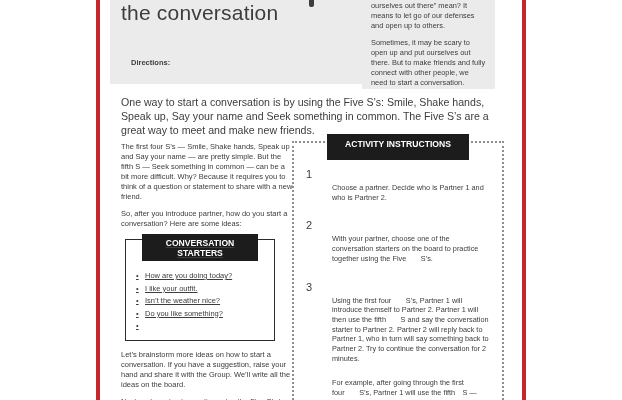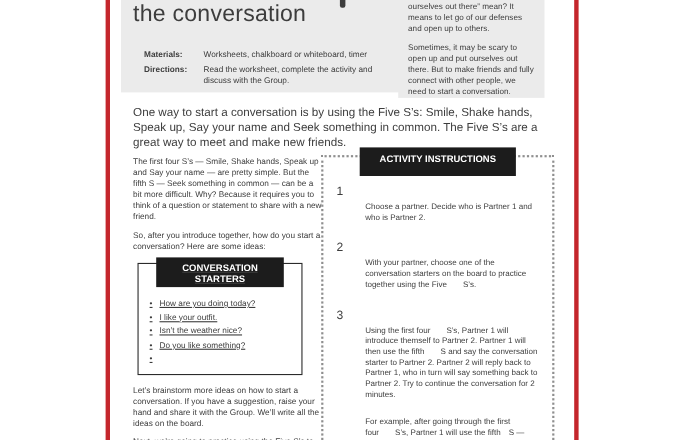--- a/index.html
+++ b/index.html
@@ -51,40 +51,35 @@
 </style>
 </head>
 <body>
 
 <div class="red-border left"></div>
 <div class="red-border right"></div>
 
 <div class="gray-left">
   <div class="title-descender"></div>
   <div class="doc-title">the conversation</div>
-  <div class="meta materials">
-    <div class="lab">Materials:</div>
-    <div class="val">Worksheets, chalkboard or whiteboard, timer</div>
-  </div>
   <div class="meta directions">
     <div class="lab">Directions:</div>
-    <div class="val">Read the worksheet, complete the activity and discuss with the Group.</div>
   </div>
 </div>
 
 <div class="gray-right">
   <p>ourselves out there” mean? It means to let go of our defenses and open up to others.</p>
   <p>Sometimes, it may be scary to open up and put ourselves out there. But to make friends and fully connect with other people, we need to start a conversation.</p>
 </div>
 
 <div class="intro">One way to start a conversation is by using the Five S’s: Smile, Shake hands, Speak up, Say your name and Seek something in common. The Five S’s are a great way to meet and make new friends.</div>
 
 <div class="left-col">
   <p>The first four S’s — Smile, Shake hands, Speak up and Say your name — are pretty simple. But the fifth S — Seek something in common — can be a bit more difficult. Why? Because it requires you to think of a question or statement to share with a new friend.</p>
-  <p>So, after you introduce together, how do you start a conversation? Here are some ideas:</p>
+  <p>So, after you introduce partner, how do you start a conversation? Here are some ideas:</p>
 
   <div class="starters-box">
     <div class="starters-header">CONVERSATION STARTERS</div>
     <ul class="starters-list">
       <li>
           <span class="bullet">•</span>
           <span>How are you doing today?</span>
         </li>
       <li>
           <span class="bullet">•</span>

